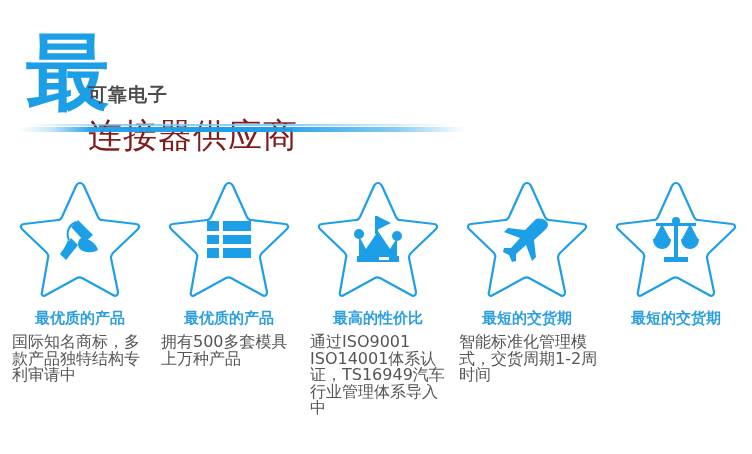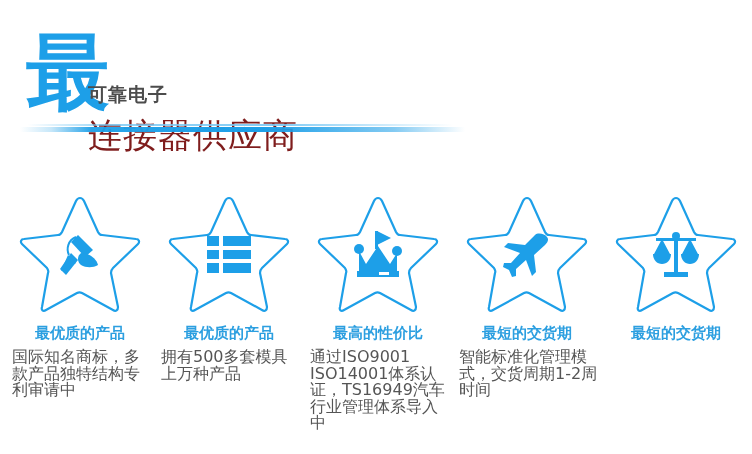--- a/index.html
+++ b/index.html
@@ -110,21 +110,21 @@
   .features {
     position: absolute;
     left: 0;
     top: 178px;
     width: 752px;
     height: 230px;
   }
 
   .feature {
     position: absolute;
-    top: 15px;
+    top: 0;
     width: 149px;
     height: 230px;
   }
 
   .star-box {
     position: relative;
     width: 136px;
     height: 124px;
     margin: 0 auto 0 0;
     padding-left: 0;

